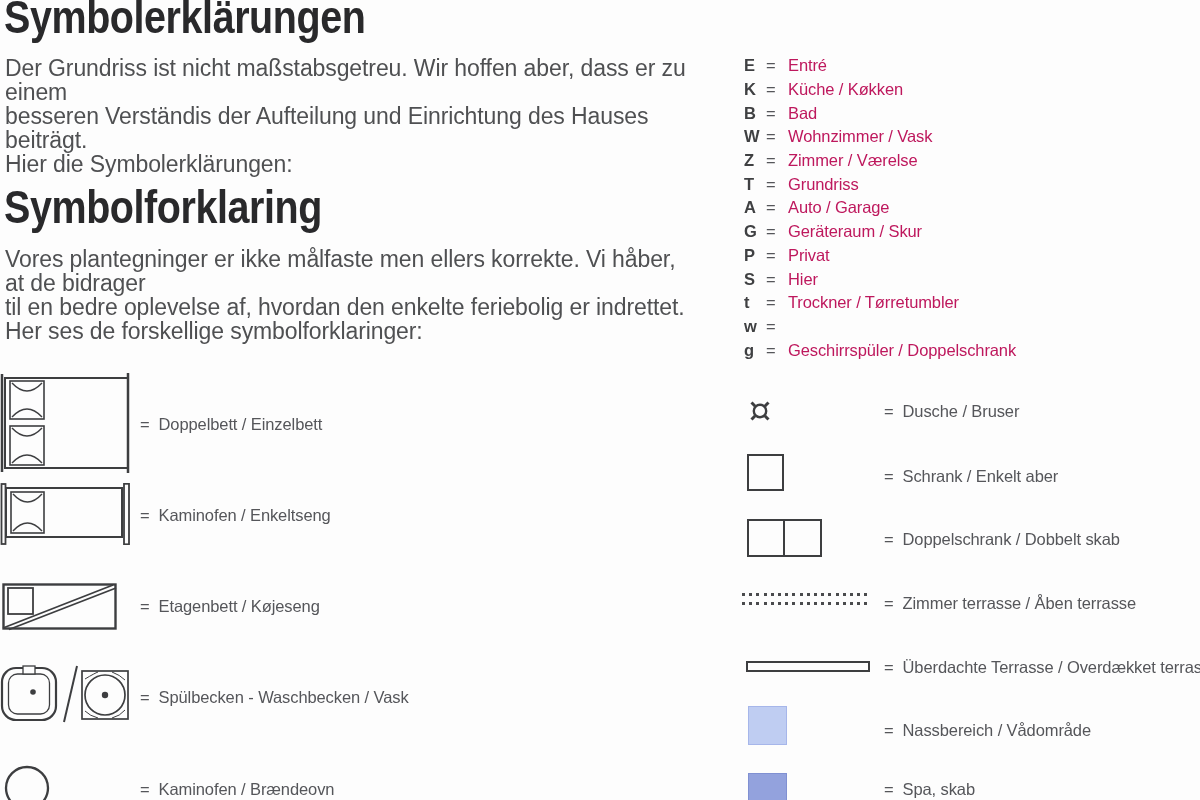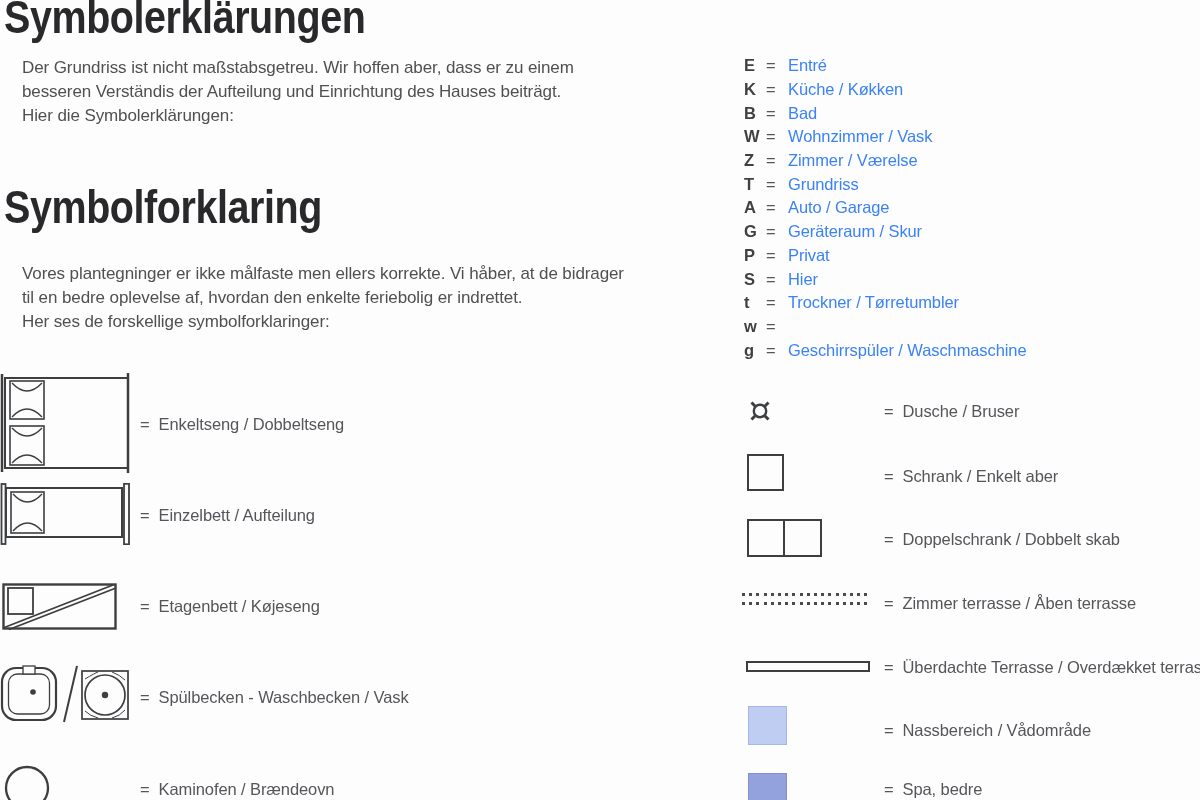--- a/index.html
+++ b/index.html
@@ -12,32 +12,32 @@
   .heading {
     position:absolute; left:4px;
     font-size:47px; font-weight:700; color:#29292b;
     letter-spacing:-0.5px; white-space:nowrap;
     transform:scaleX(0.84); transform-origin:0 0;
   }
   #title-de { top:-11px; }
   #title-dk { top:179px; }
   .para {
     position:absolute; left:5px; width:690px;
-    font-size:17px; line-height:24px; white-space:pre-line;
-    color:#4f5052; letter-spacing:-0.1px;margin-left:17px;
+    font-size:23px; line-height:24px; white-space:pre-line;
+    color:#4f5052; letter-spacing:-0.1px;
   }
   #para-de { top:56px; }
-  #para-dk { top:262px; }
+  #para-dk { top:247px; }
 
   
   .abbr-list { position:absolute; left:744px; top:54px; }
   .abbr-row { display:flex; align-items:center; height:23.7px; font-size:16.5px; }
   .abbr-letter { width:22px; font-weight:700; color:#3f4042; }
   .abbr-eq { width:22px; color:#55565a; }
-  .abbr-text { color:#3b82f6; letter-spacing:-0.1px;text-align:center; }
+  .abbr-text { color:#be185d; letter-spacing:-0.1px;text-align:center; }
 
   
   .sym-icon { position:absolute; }
   .lbl {
     position:absolute; display:flex; gap:9px; align-items:baseline;
     font-size:16.5px; color:#55565a; white-space:nowrap; letter-spacing:-0.1px;
   }
   svg { display:block; }
   .stroke { stroke:#3d3e40; fill:none; }
 
@@ -127,51 +127,51 @@
         <span class="abbr-eq">=</span>
         <span class="abbr-text">Trockner / Tørretumbler</span>
       </div>
     <div class="abbr-row">
         <span class="abbr-letter">w</span>
         <span class="abbr-eq">=</span>
       </div>
     <div class="abbr-row">
         <span class="abbr-letter">g</span>
         <span class="abbr-eq">=</span>
-        <span class="abbr-text">Geschirrspüler / Waschmaschine</span>
+        <span class="abbr-text">Geschirrspüler / Doppelschrank</span>
       </div>
   </div>
 
   <svg class="sym-icon" style="left:0;top:373px" width="135" height="100" viewBox="0 0 135 100">
     <line class="stroke" x1="2" y1="1" x2="2" y2="99" stroke-width="2.5"></line>
     <rect class="stroke" x="5" y="5" width="123" height="90" stroke-width="2"></rect>
     <line class="stroke" x1="128" y1="0" x2="128" y2="100" stroke-width="2.5"></line>
     <rect class="stroke" x="10" y="8" width="34" height="38" stroke-width="1.6"></rect>
     <path class="stroke" d="M12,10 Q27,26 42,10" stroke-width="1.4"></path>
     <path class="stroke" d="M12,44 Q27,28 42,44" stroke-width="1.4"></path>
     <rect class="stroke" x="10" y="53" width="34" height="39" stroke-width="1.6"></rect>
     <path class="stroke" d="M12,55 Q27,71 42,55" stroke-width="1.4"></path>
     <path class="stroke" d="M12,90 Q27,74 42,90" stroke-width="1.4"></path>
   </svg>
   <div class="lbl" style="left:140px;top:415px">
     <span>=</span>
-    <span>Enkeltseng / Dobbeltseng</span>
+    <span>Doppelbett / Einzelbett</span>
   </div>
 
   <svg class="sym-icon" style="left:0;top:483px" width="132" height="62" viewBox="0 0 132 62">
     <rect class="stroke" x="1.5" y="1" width="4" height="60" stroke-width="1.8"></rect>
     <rect class="stroke" x="6" y="5" width="116" height="49" stroke-width="2"></rect>
     <rect class="stroke" x="124" y="0.8" width="5" height="60.5" stroke-width="1.8"></rect>
     <rect class="stroke" x="11" y="9" width="33" height="41" stroke-width="1.6"></rect>
     <path class="stroke" d="M13,11 Q27.5,27 42,11" stroke-width="1.4"></path>
     <path class="stroke" d="M13,48 Q27.5,32 42,48" stroke-width="1.4"></path>
   </svg>
   <div class="lbl" style="left:140px;top:506px">
     <span>=</span>
-    <span>Einzelbett / Aufteilung</span>
+    <span>Kaminofen / Enkeltseng</span>
   </div>
 
   <svg class="sym-icon" style="left:2px;top:583px" width="118" height="48" viewBox="0 0 118 48">
     <rect class="stroke" x="1.5" y="1.5" width="112" height="44" stroke-width="2.4"></rect>
     <rect class="stroke" x="6" y="5" width="25" height="26" stroke-width="1.8"></rect>
     <line class="stroke" x1="1" y1="45" x2="111" y2="2" stroke-width="1.8"></line>
     <line class="stroke" x1="7" y1="46.5" x2="114" y2="5" stroke-width="1.8"></line>
   </svg>
   <div class="lbl" style="left:140px;top:597px">
     <span>=</span>
@@ -249,16 +249,16 @@
 
   <div class="blue-square" id="wet-square" style="left:748px;top:706px"></div>
   <div class="lbl" style="left:884px;top:721px">
     <span>=</span>
     <span>Nassbereich / Vådområde</span>
   </div>
 
   <div class="blue-square" id="spa-square" style="left:748px;top:773px"></div>
   <div class="lbl" style="left:884px;top:780px">
     <span>=</span>
-    <span>Spa, bedre</span>
+    <span>Spa, skab</span>
   </div>
 
 </div>
 
 </body></html>

